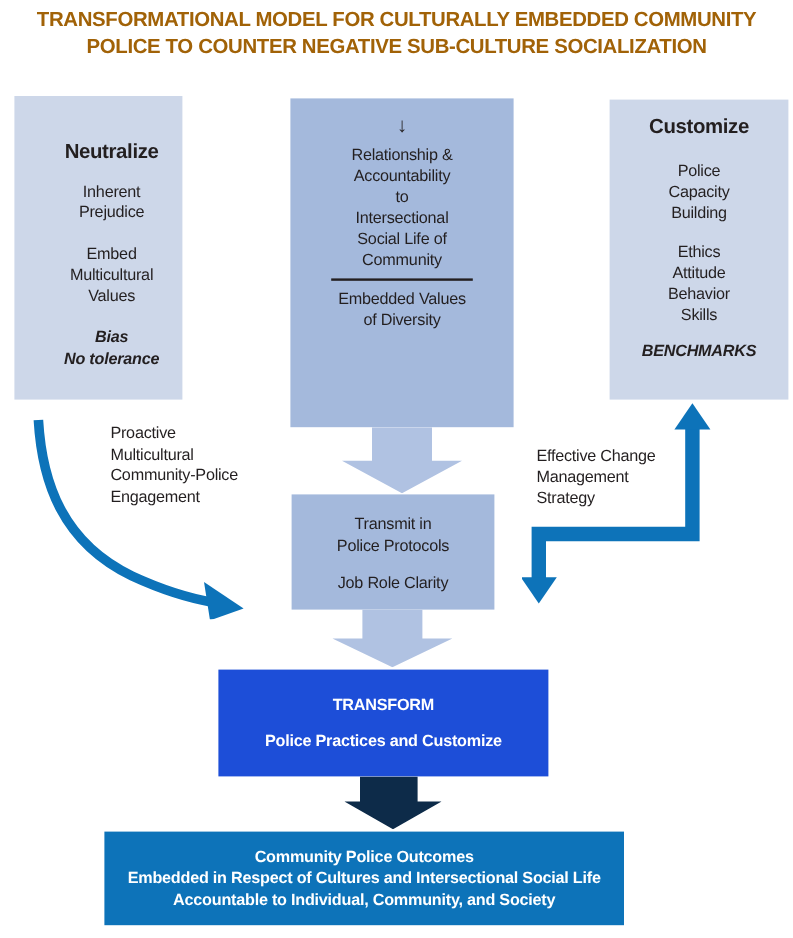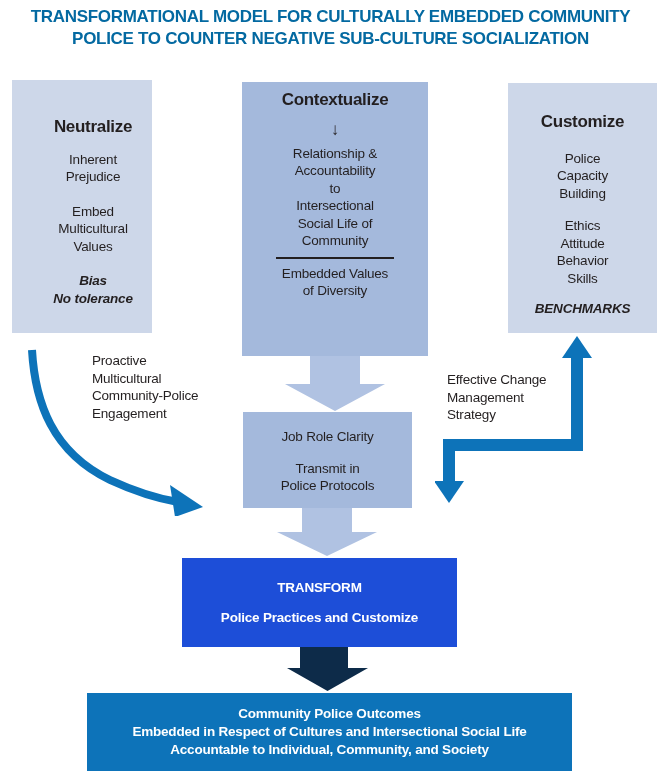--- a/index.html
+++ b/index.html
@@ -3,48 +3,48 @@
 <meta charset="utf-8">
 <style>
   html,body{margin:0;padding:0;background:#ffffff;}
   .stage{
     position:relative;width:661px;height:782px;background:#ffffff;overflow:hidden;
     font-family:"Liberation Sans","DejaVu Sans",sans-serif;color:#231f20;
   }
   .ml{white-space:pre-line;}
   .title{
     position:absolute;left:0;top:6px;width:661px;text-align:center;
-    font-size:17px;font-weight:700;line-height:22px;letter-spacing:-0.3px;color:#0369a1;
+    font-size:17px;font-weight:700;line-height:22px;letter-spacing:-0.3px;color:#a16207;
   }
   .box{position:absolute;text-align:center;font-size:13.5px;line-height:17.5px;letter-spacing:-0.2px;}
   .box-light{background:#cdd7e9;}
   .box-med{background:#a4b9dc;}
   .box h2{font-size:17px;font-weight:700;margin:0;letter-spacing:-0.3px;}
   .item{margin:0;}
   .em-it{font-weight:700;font-style:italic;}
   .neutralize{left:12px;top:80px;width:140px;height:253px;padding-top:38px;box-sizing:border-box;padding-left:22px;}
   .neutralize h2{margin-bottom:15px;}
   .neutralize .item{margin-bottom:17px;}
   .contextualize{left:242px;top:82px;width:186px;height:274px;padding-top:9px;box-sizing:border-box;}
   .contextualize h2{margin-bottom:11px;}
   .glyph-arrow{font-size:17px;font-weight:700;line-height:20px;margin:4px 0 5px 0;}
   .divider{width:118px;border:none;border-top:2px solid #231f20;margin:7px auto 6px auto;}
-  .customize{left:508px;top:83px;width:149px;height:250px;padding-top:30px;box-sizing:border-box;}
+  .customize{left:508px;top:83px;width:149px;height:250px;padding-top:14px;box-sizing:border-box;}
   .customize h2{margin-bottom:19px;}
   .customize .item{margin-bottom:15px;}
   .customize .item2{margin-bottom:13px;}
   .transmit{left:243px;top:412px;width:169px;height:96px;padding-top:16px;box-sizing:border-box;}
   .transmit .item{margin-bottom:14px;}
   .transform{
     left:182px;top:558px;width:275px;height:89px;background:#1d4ed8;color:#ffffff;
     display:flex;flex-direction:column;align-items:center;justify-content:center;gap:12px;
     font-weight:700;font-size:13.5px;letter-spacing:-0.2px;
   }
   .outcomes{
-    left:87px;top:693px;width:485px;height:78px;background:#0d73b9;color:#ffffff;
+    left:87px;top:693px;width:433px;height:78px;background:#0d73b9;color:#ffffff;
     display:flex;align-items:center;justify-content:center;
     font-weight:700;font-size:13.5px;line-height:18px;letter-spacing:-0.2px;
   }
   .side-label{
     position:absolute;font-size:13.5px;line-height:17.5px;letter-spacing:-0.2px;
     text-align:left;color:#231f20;
   }
   .lbl-left{left:92px;top:352px;}
   .lbl-right{left:447px;top:371px;}
   svg.arrow{position:absolute;display:block;}
@@ -62,21 +62,20 @@
     <div class="item ml">Inherent
 Prejudice</div>
     <div class="item ml">Embed
 Multicultural
 Values</div>
     <div class="item ml em-it">Bias
 No tolerance</div>
   </div>
 
   <div class="box box-med contextualize">
-    <h2>Contextualize</h2>
     <div class="glyph-arrow">↓</div>
     <div class="item ml">Relationship &amp;
 Accountability
 to
 Intersectional
 Social Life of
 Community</div>
     <hr class="divider">
     <div class="item ml">Embedded Values
 of Diversity</div>
@@ -92,23 +91,23 @@
 Behavior
 Skills</div>
     <div class="item ml em-it">BENCHMARKS</div>
   </div>
 
   <svg class="arrow" style="left:285px;top:356px;" width="100" height="55" viewBox="0 0 100 55">
     <polygon points="25,0 75,0 75,28 100,28 50,55 0,28 25,28" fill="#b0c2e2"></polygon>
   </svg>
 
   <div class="box box-med transmit">
-    <div class="item ml">Job Role Clarity</div>
     <div class="item ml">Transmit in
 Police Protocols</div>
+    <div class="item ml">Job Role Clarity</div>
   </div>
 
   <svg class="arrow" style="left:277px;top:508px;" width="100" height="48" viewBox="0 0 100 48">
     <polygon points="25,0 75,0 75,24 100,24 50,48 0,24 25,24" fill="#b0c2e2"></polygon>
   </svg>
 
   <div class="box transform">
     <div>TRANSFORM</div>
     <div>Police Practices and Customize</div>
   </div>

